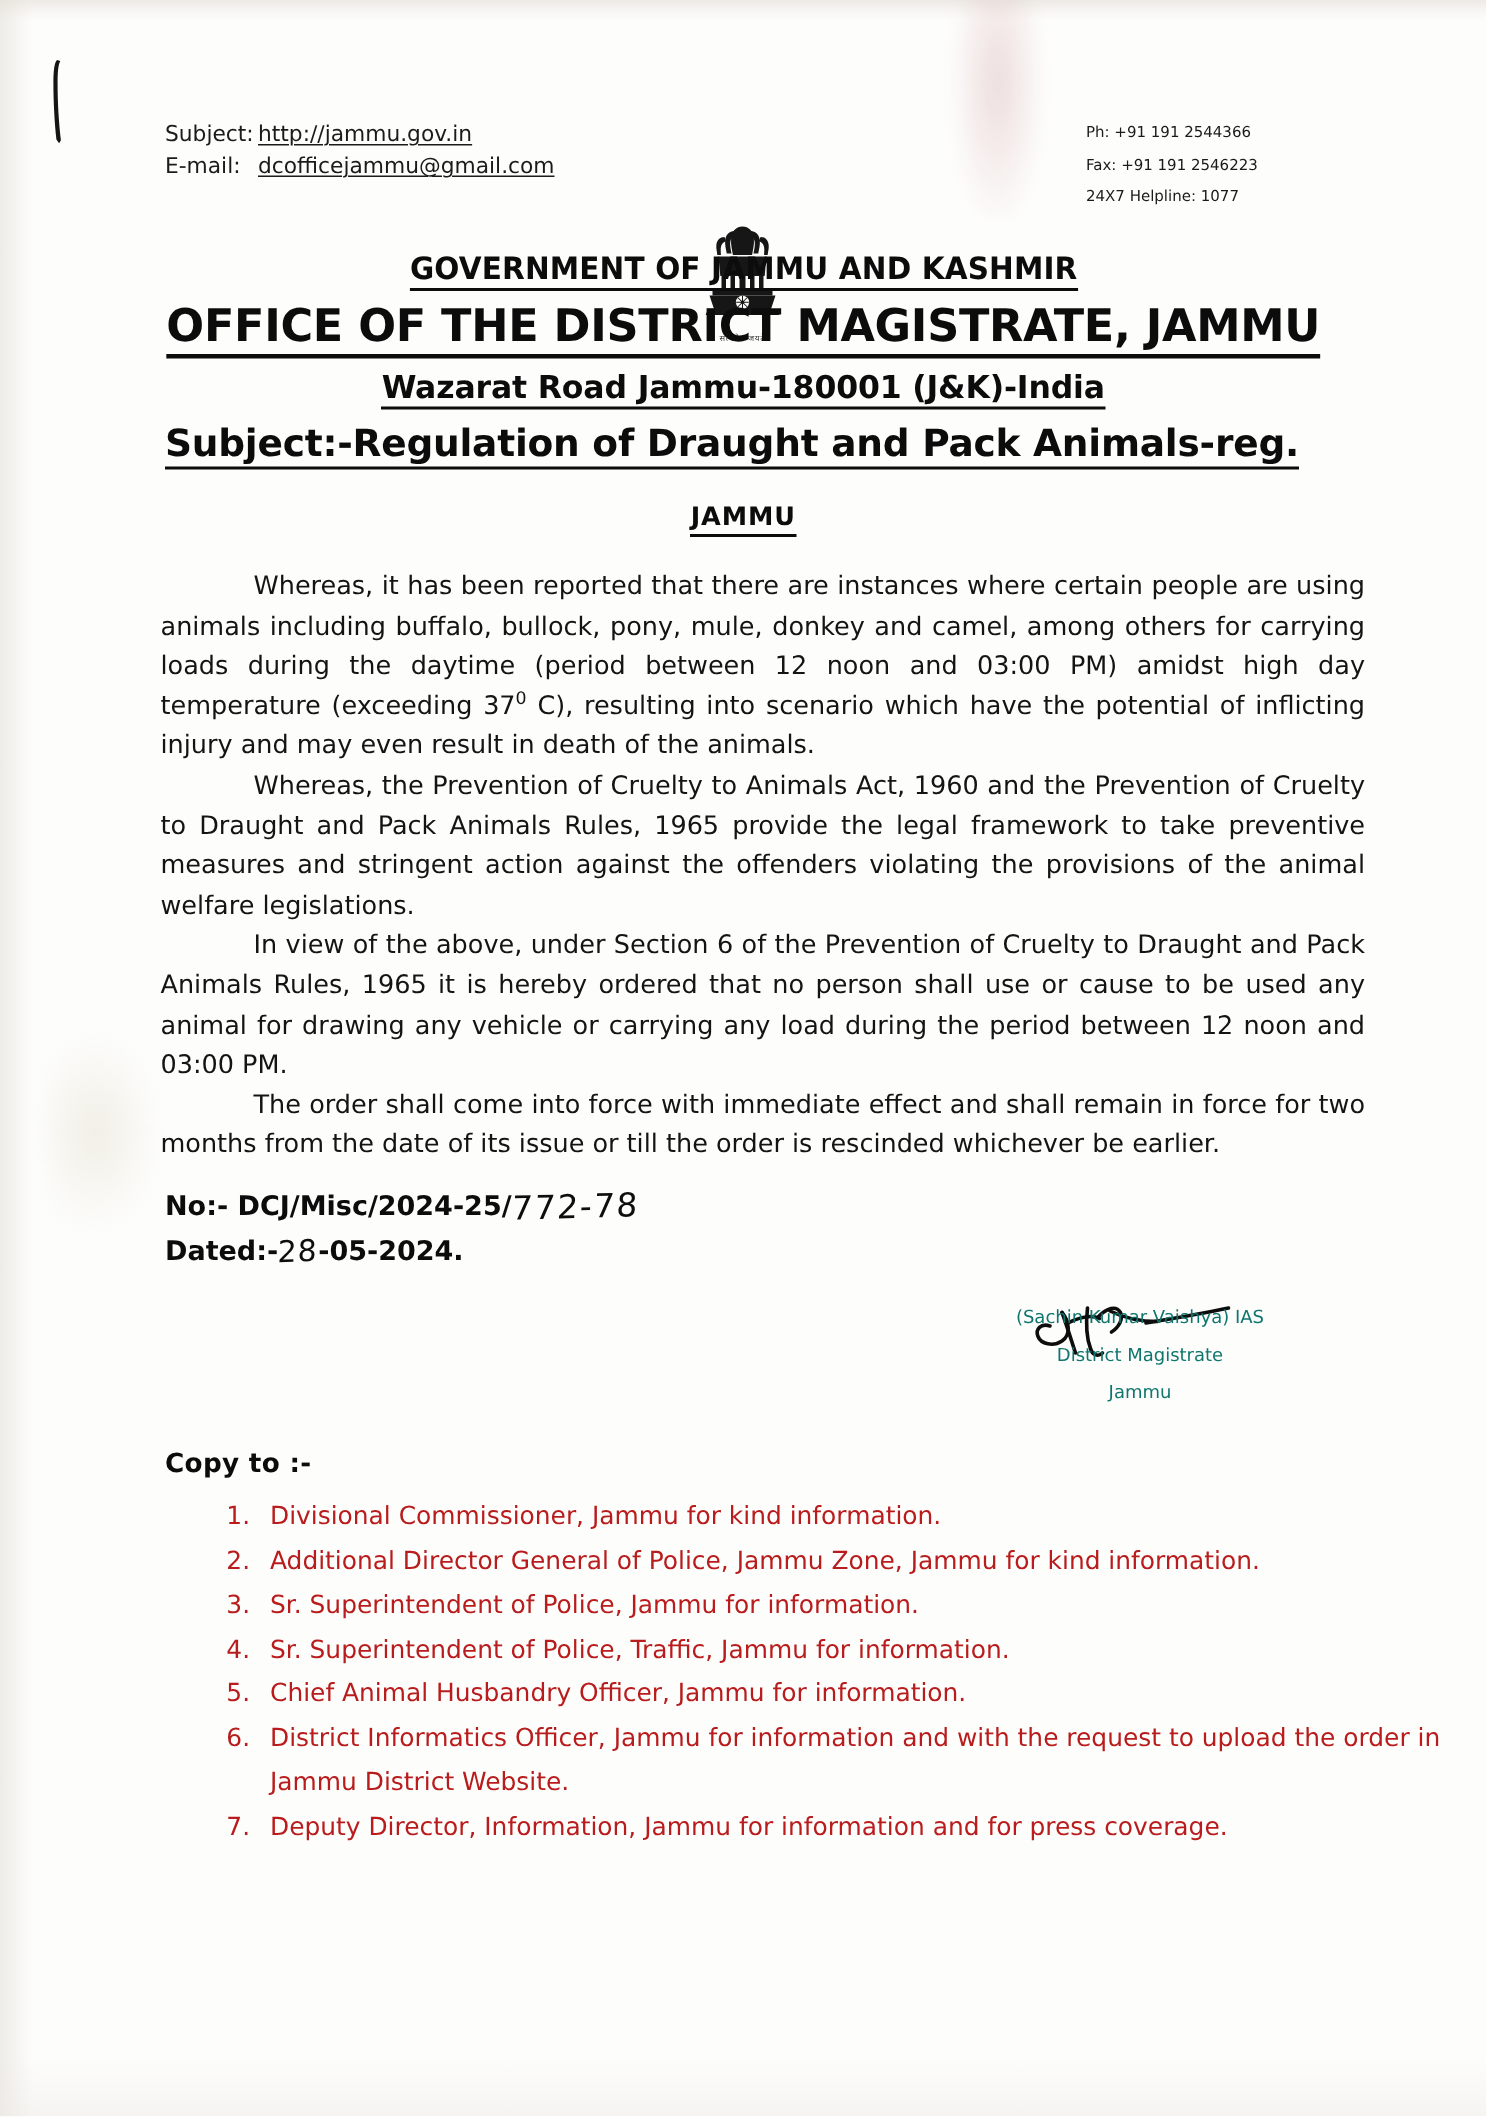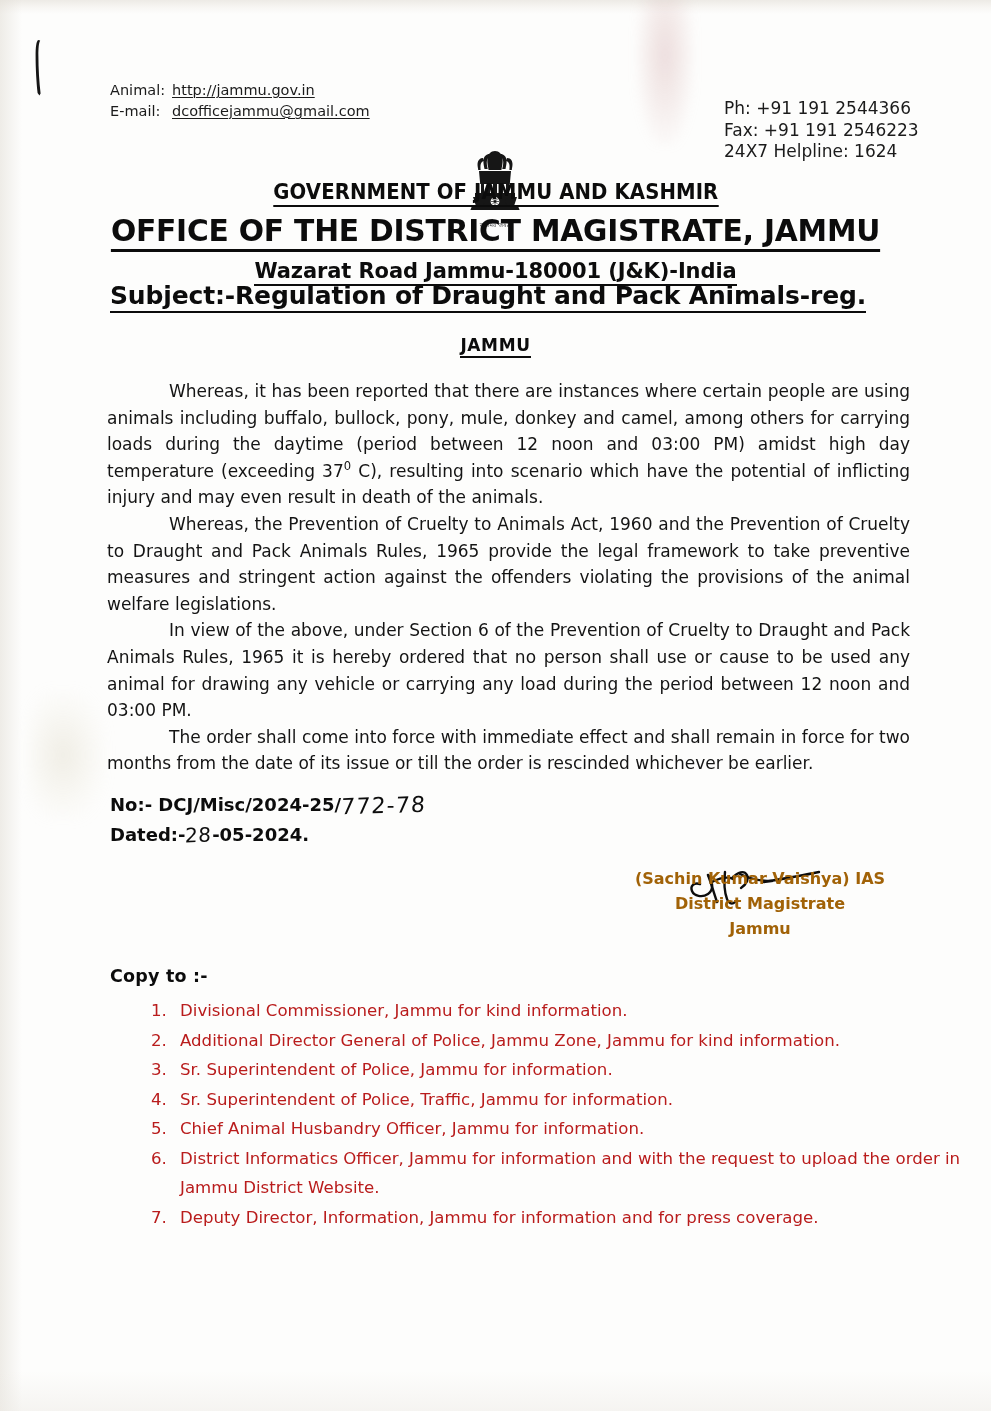--- a/index.html
+++ b/index.html
@@ -52,21 +52,21 @@
   #header { position: absolute; left: 0; top: 74px; width: 991px; height: 86px; }
   .contact-block {
     position: absolute;
     font-family: "DejaVu Sans", sans-serif;
     font-size: 14.5px;
     line-height: 21px;
     color: #1b1b1b;
     white-space: nowrap;
   }
   #contact-left { left: 110px; top: 6px; }
-  #contact-right { left: 724px; top: 24px; font-size: 17px; line-height: 21.5px; }
+  #contact-right { left: 724px; top: 4px; font-size: 10px; line-height: 21.5px; }
   .contact-row { display: flex; }
   .contact-key { display: inline-block; min-width: 62px; }
   .contact-val-underline {
     text-decoration: underline;
     text-decoration-thickness: 1px;
     text-underline-offset: 2px;
   }
 
   #emblem {
     position: absolute;
@@ -75,21 +75,21 @@
     display: flex; flex-direction: column;
     align-items: center; justify-content: flex-start;
   }
   #emblem svg { display: block; }
   #emblem-motto {
     font-size: 5.5px; letter-spacing: .4px; color: #3c3c3c;
     margin-top: 1px; white-space: nowrap;
   }
 
   
-  #title-block { position: absolute; left: 0; top: 180px; width: 991px; text-align: center; }
+  #title-block { position: absolute; left: 0; top: 167px; width: 991px; text-align: center; }
   .ttl {
     font-family: "DejaVu Sans", sans-serif;
     font-weight: bold;
     color: #0c0c0c;
     white-space: nowrap;
     display: inline-block;
   }
   .ttl-ul {
     border-bottom: 2px solid #0c0c0c;
     padding-bottom: 1px;
@@ -151,21 +151,21 @@
   }
 
   
   #signature-block {
     position: absolute; left: 560px; top: 866px; width: 400px; text-align: center;
   }
   #signature-mark {
     position: absolute; left: 680px; top: 862px; width: 160px; height: 46px;
   }
   .sig-line {
-    font-size: 16px; font-weight: bold; color: #a16207; line-height: 25px;
+    font-size: 12px; font-weight: normal; color: #0f766e; line-height: 25px;
     white-space: nowrap;
   }
 
   
   #copy-to-label {
     position: absolute; left: 110px; top: 966px;
     font-size: 17.5px; font-weight: bold; color: #0c0c0c;
     letter-spacing: .2px;
   }
   #copy-list {
@@ -191,21 +191,21 @@
   <div class="artifact" id="bottom-shade"></div>
 
   <svg class="artifact" id="pen-mark" viewBox="0 0 14 60">
     <path d="M5 2 C3.2 4, 2.6 9, 2.6 18 C2.6 30, 3.4 44, 4.6 55 L6.4 57.5 L7.6 55.5 C6.2 44, 5.4 30, 5.4 18 C5.4 10, 5.8 5, 7.2 2.6 Z" fill="#151515"></path>
   </svg>
 
   <div id="header">
 
     <div class="contact-block" id="contact-left">
       <div class="contact-row">
-        <span class="contact-key">Animal:</span>
+        <span class="contact-key">Subject:</span>
         <span class="contact-val-underline">http://jammu.gov.in</span>
       </div>
       <div class="contact-row">
         <span class="contact-key">E-mail:</span>
         <span class="contact-val-underline">dcofficejammu@gmail.com</span>
       </div>
     </div>
 
     <div id="emblem">
       <svg width="64" height="74" viewBox="0 0 64 74" aria-hidden="true">
@@ -241,21 +241,21 @@
 
           <path d="M9 60 l46 0 l1.6 4 l-49.2 0 z"></path>
         </g>
       </svg>
       <div id="emblem-motto">सत्यमेव जयते</div>
     </div>
 
     <div class="contact-block" id="contact-right">
       <div>Ph: +91 191 2544366</div>
       <div>Fax: +91 191 2546223</div>
-      <div>24X7 Helpline: 1624</div>
+      <div>24X7 Helpline: 1077</div>
     </div>
   </div>
 
   <div id="title-block">
     <div><span class="ttl ttl-ul" id="title-govt">GOVERNMENT OF JAMMU AND KASHMIR</span></div>
     <div><span class="ttl ttl-ul" id="title-office">OFFICE OF THE DISTRICT MAGISTRATE, JAMMU</span></div>
     <div><span class="ttl ttl-ul" id="title-address">Wazarat Road Jammu-180001 (J&amp;K)-India</span></div>
   </div>
 
   <div id="subject">Subject:-Regulation of Draught and Pack Animals-reg.</div>

